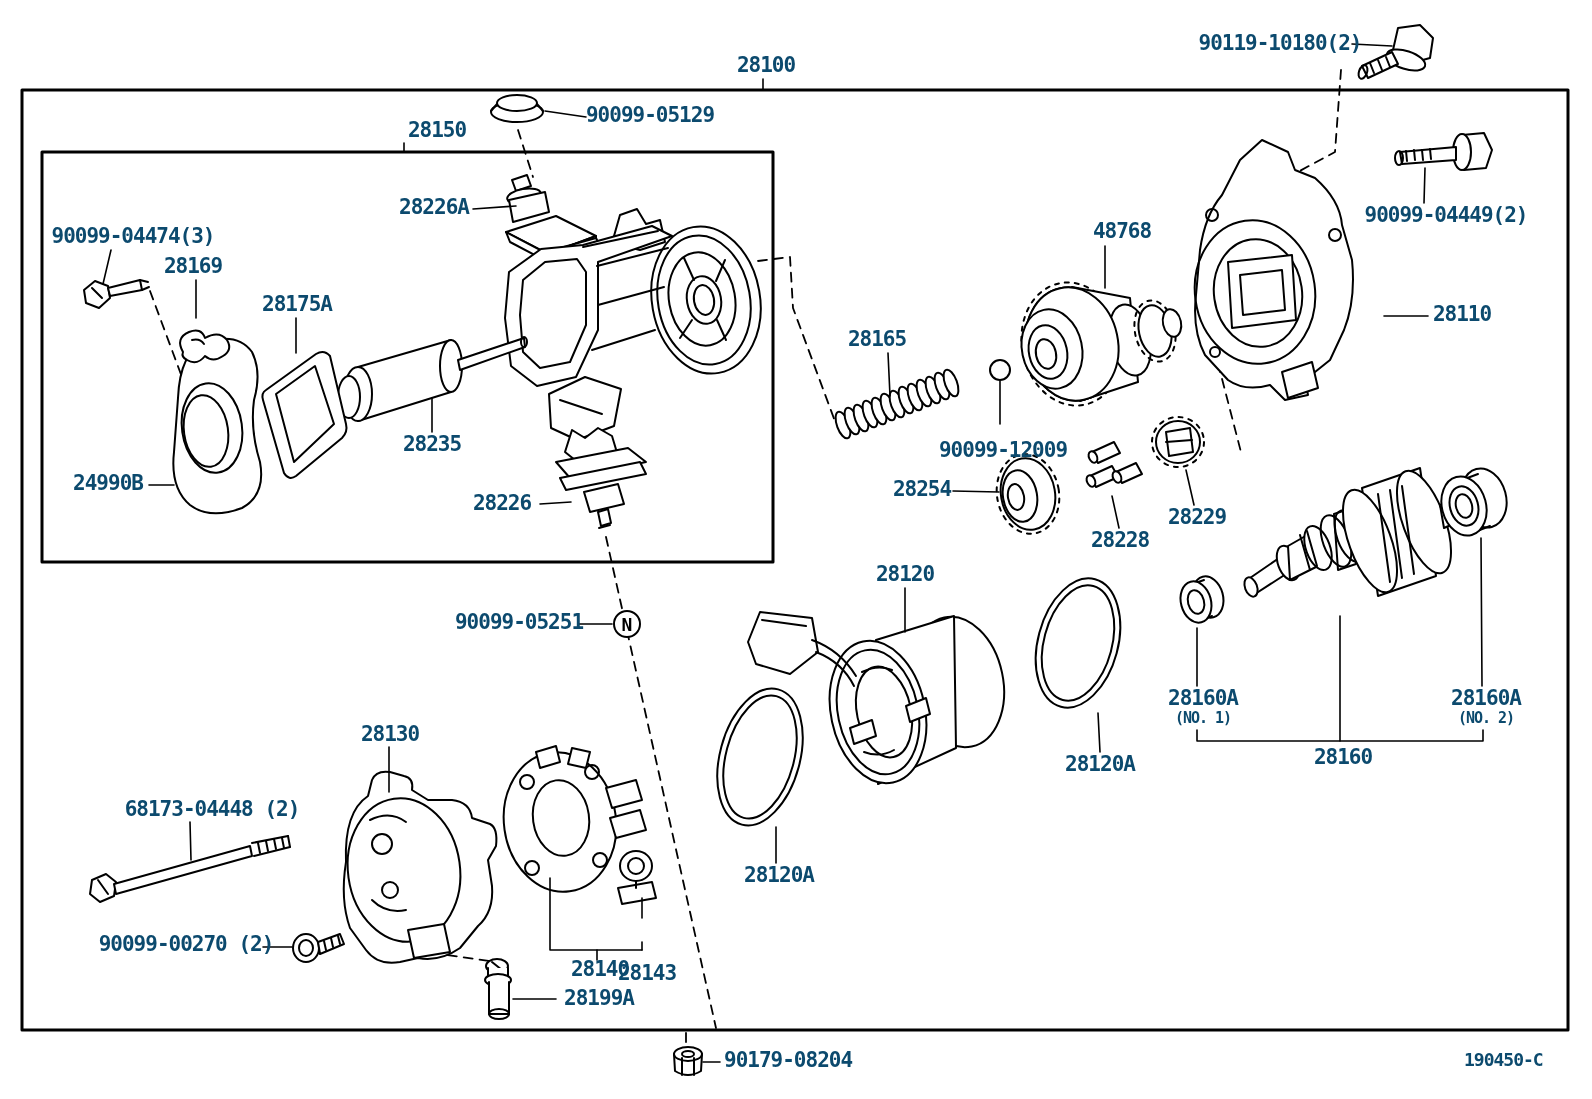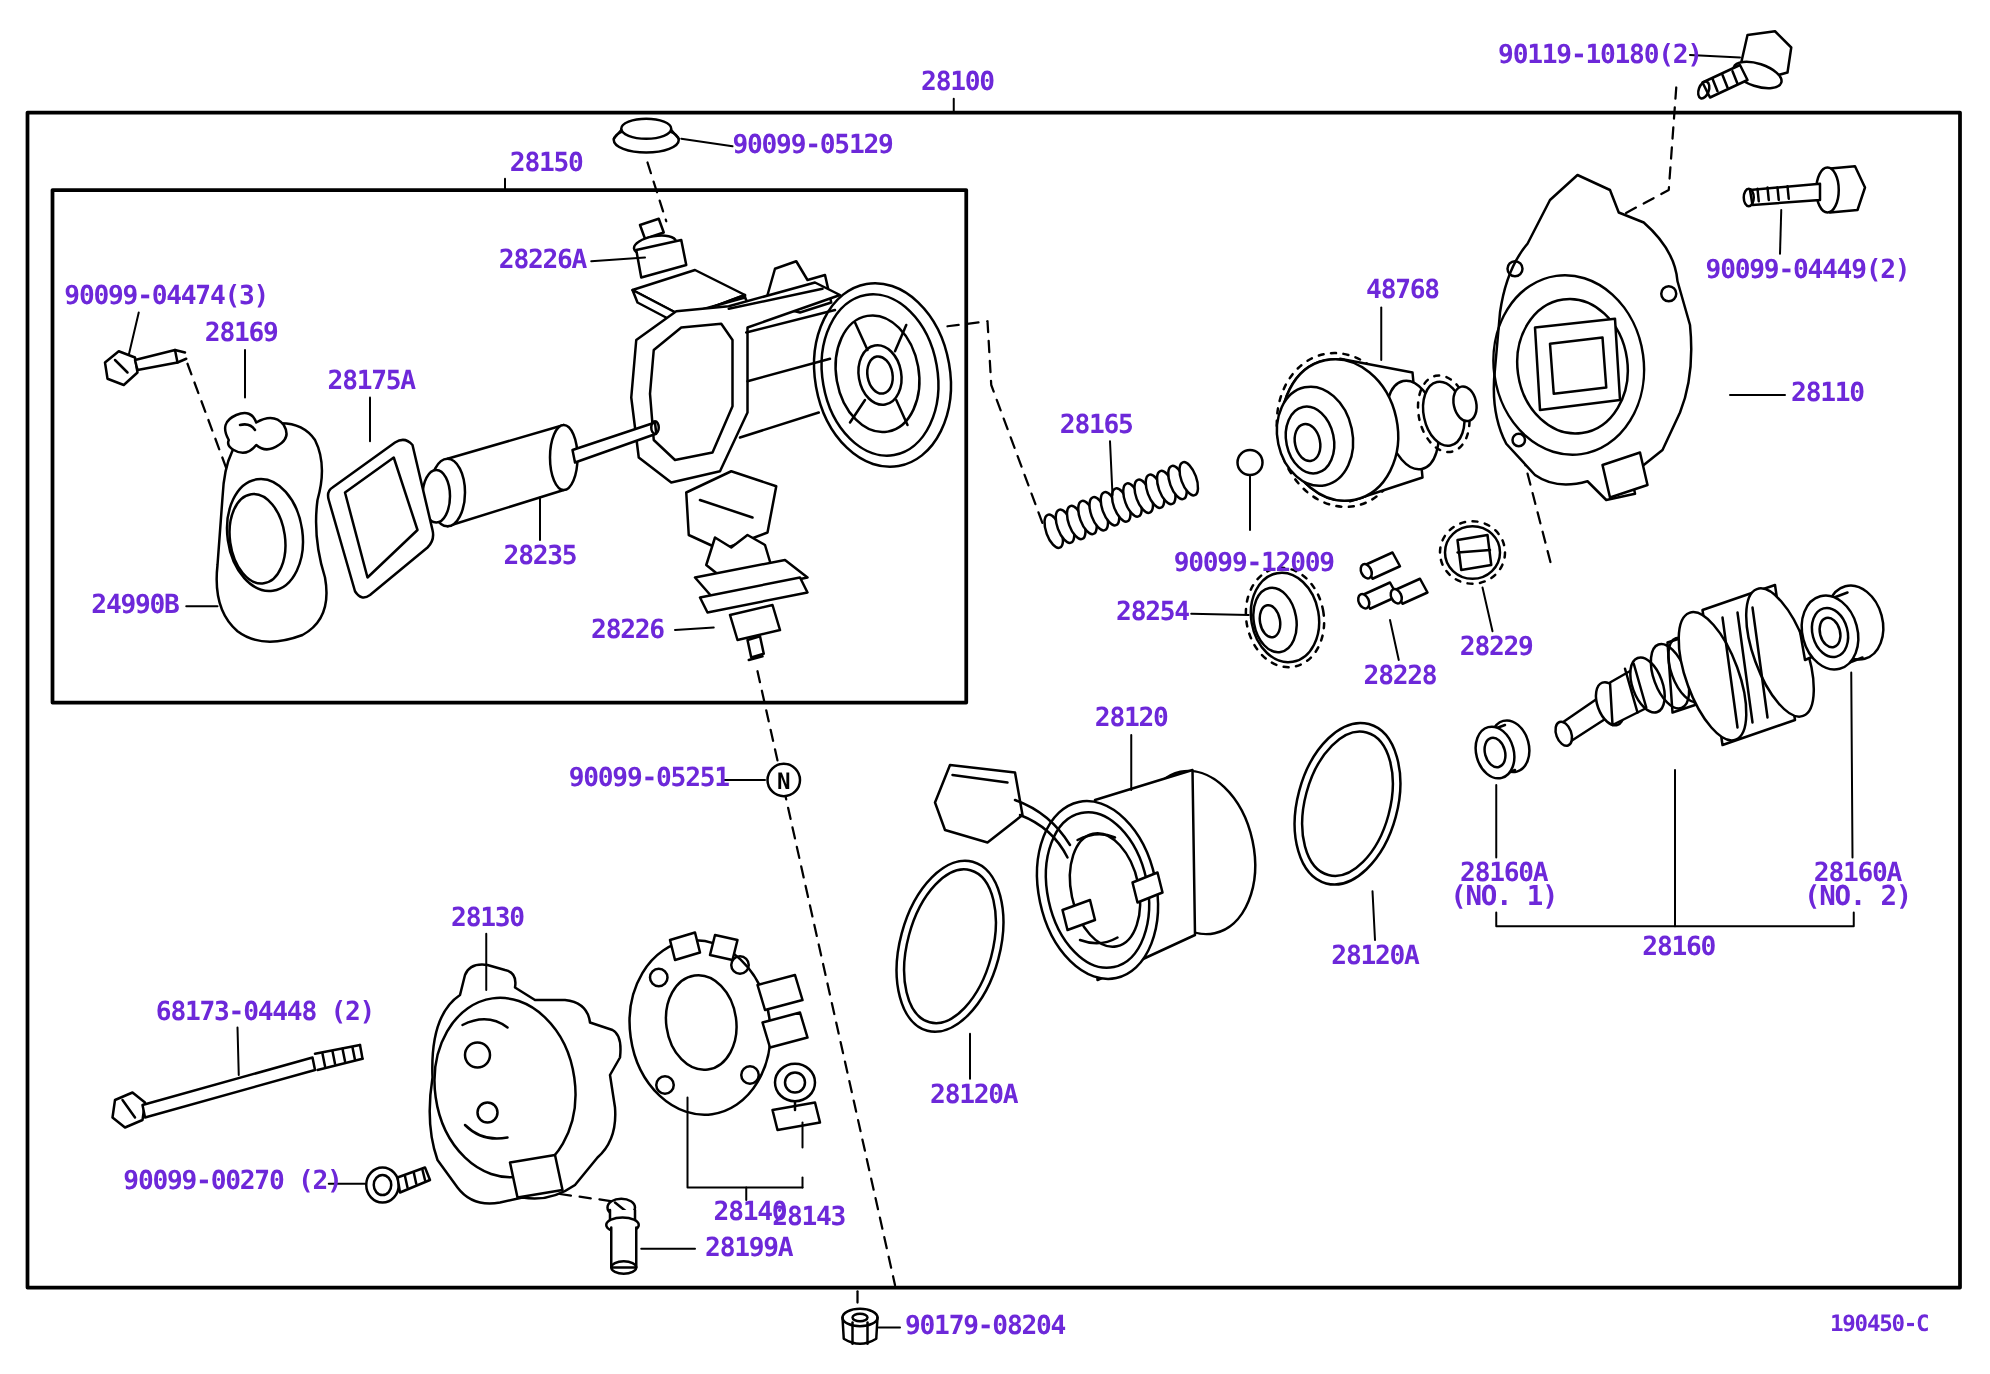--- a/index.html
+++ b/index.html
@@ -6,23 +6,23 @@
   .stage{position:relative;width:1592px;height:1099px;background:#ffffff;
          font-family:"DejaVu Sans Mono", monospace;overflow:hidden;}
   .stage svg{position:absolute;left:0;top:0;}
   svg *{stroke:#000;fill:none;stroke-width:2;stroke-linecap:round;stroke-linejoin:round;}
   svg .wf{fill:#fff;}
   svg .thick{stroke-width:3;}
   svg .thin{stroke-width:1.6;}
   svg .dash{stroke-width:1.8;stroke-dasharray:9 7;}
   svg .teeth{stroke-dasharray:4 6;}
   svg .ntext{fill:#000;stroke:none;font:bold 18px "DejaVu Sans Mono",monospace;text-anchor:middle;}
-  .lbl{position:absolute;transform:translateX(-50%);color:#6d28d9;font-weight:bold;
+  .lbl{position:absolute;transform:translateX(-50%);color:#0c4a6e;font-weight:bold;
        font-size:21px;letter-spacing:-1px;line-height:20px;white-space:pre;text-align:center;}
-  .lbl .l2{display:block;font-size:22px;}
+  .lbl .l2{display:block;font-size:15px;}
   .lbl.left{transform:none;}
   .lbl.doc{font-size:18px;font-weight:bold;}
 </style>
 </head>
 <body>
 
 <div class="stage" id="stage">
 <svg width="1592" height="1099" viewBox="0 0 1592 1099">
 
   <g>

